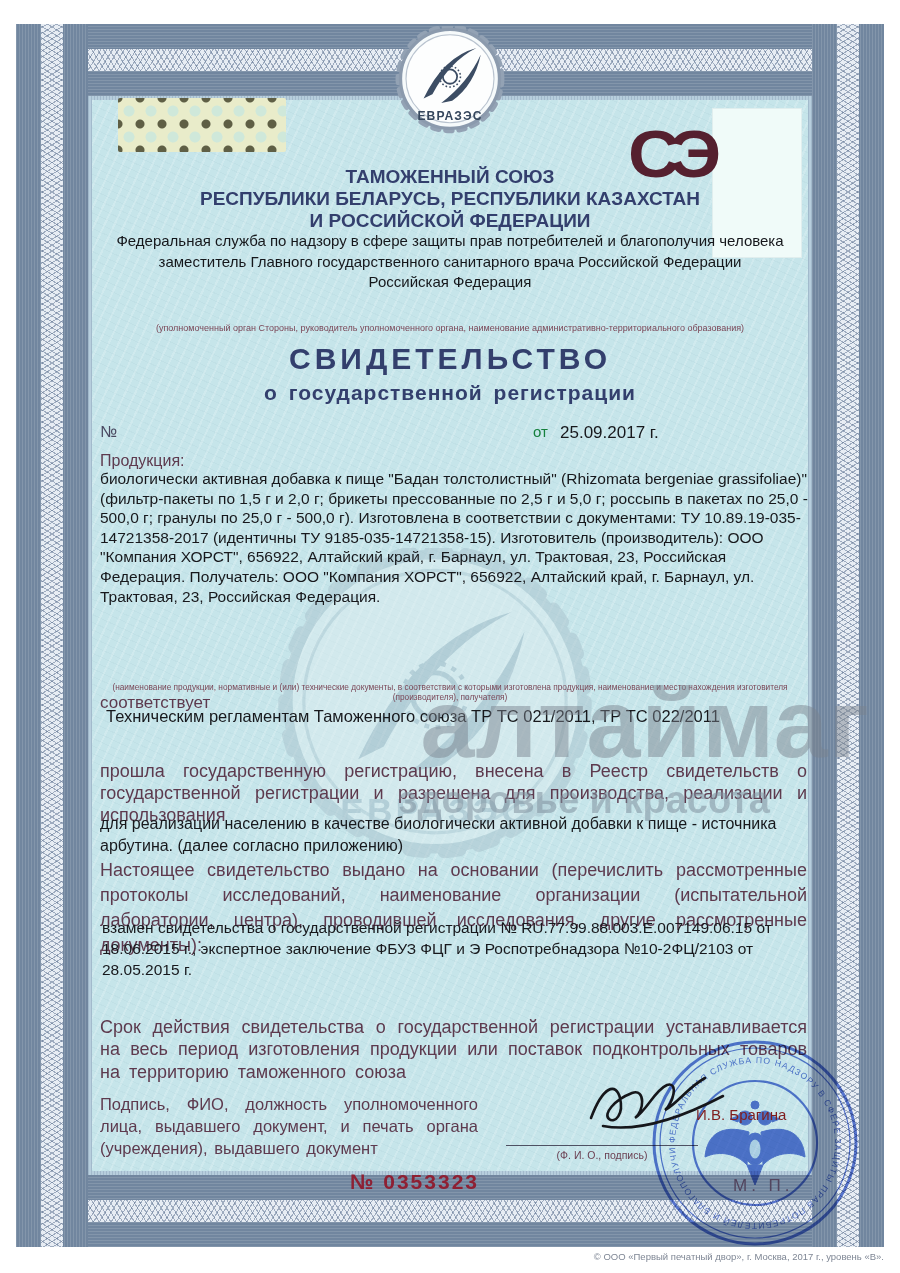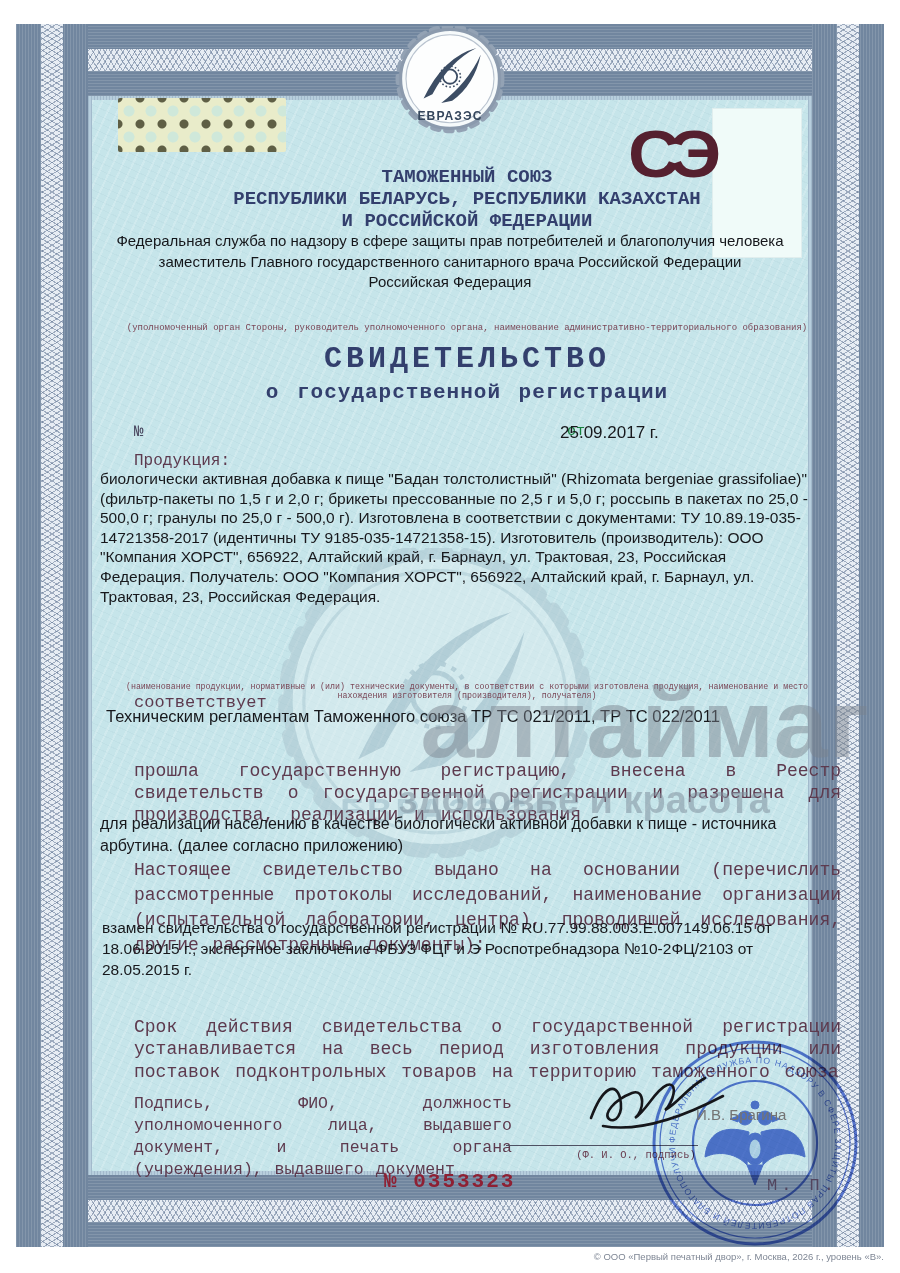--- a/index.html
+++ b/index.html
@@ -32,21 +32,21 @@
 
   .trim{position:absolute;left:82px;right:82px;top:90px;bottom:92px;z-index:1;background:#b7cedd;
     background-image:repeating-linear-gradient(90deg, rgba(108,134,160,.28) 0 1px, rgba(0,0,0,0) 1px 3px);}
   .field{position:absolute;left:92px;right:92px;top:100px;bottom:102px;z-index:1;background:#c6e5ea;
     background-image:repeating-linear-gradient(115deg, rgba(255,255,255,.18) 0 2px, rgba(0,0,0,0) 2px 9px),
                      repeating-linear-gradient(25deg, rgba(120,160,175,.07) 0 1px, rgba(0,0,0,0) 1px 7px);}
 
   
   .abs{position:absolute;z-index:4;}
   .center{left:60px;right:60px;text-align:center;}
-  .serif{font-family:Liberation Mono, monospace;padding-left:34px;}
+  .serif{font-family:Liberation Sans, sans-serif;}
   .navy{color:#333f6d;font-weight:bold;}
   .maroon{color:#5d3a4e;}
   .black{color:#17181c;}
   .just{text-align:justify;}
 
   .h1,.h2,.h3{font-size:19px;line-height:22px;}
   .a1,.a2,.a3{font-size:15px;color:#15171b;}
   .tiny{font-size:9px;color:#7a4757;margin-top:8px;}
   .t-main{font-size:30px;letter-spacing:4px;}
   .t-sub{font-size:21px;letter-spacing:1px;word-spacing:4px;}
@@ -70,21 +70,21 @@
     color:#55202f;letter-spacing:-9px;font-family:"Liberation Sans",sans-serif;transform:scaleY(.92);}
 
   .emblem-badge{left:395px;top:26px;width:110px;height:110px;z-index:5;}
 
   .reg-row span{position:absolute;top:0;white-space:nowrap;}
   .docnum{left:350px;width:230px;top:1170px;text-align:left;font-size:21px;letter-spacing:2px;
     color:#8e2033;font-weight:bold;z-index:4;}
   .fio-rule{left:506px;top:1145px;width:192px;border-top:1px solid #4e5163;z-index:4;}
   .fio-note{left:506px;width:192px;top:1149px;text-align:center;font-size:10.5px;color:#6b4153;z-index:4;}
   .mp{left:733px;top:1176px;font-size:17px;color:#52455e;z-index:4;letter-spacing:4px;text-align:right;}
-  .signee{left:696px;top:1106px;font-size:15px;color:#737373;z-index:8;}
+  .signee{left:696px;top:1106px;font-size:15px;color:#7f1d1d;z-index:8;}
   .copyright{right:16px;top:1251px;font-size:9.5px;color:#7e8694;z-index:4;}
 
   .stamp{left:648px;top:1036px;width:214px;height:214px;z-index:7;opacity:.86;mix-blend-mode:multiply;}
   .signature{left:583px;top:1058px;width:150px;height:88px;z-index:8;}
 </style>
 </head>
 <body>
 
 <div class="band h top"></div>
 <div class="band h bottom"></div>
@@ -187,13 +187,13 @@
 <svg class="abs signature" viewBox="0 0 150 88">
   <g stroke="#15161a" stroke-width="2.6" fill="none" stroke-linecap="round">
     <path d="M8 60 C20 28 33 24 37 40 C41 56 32 66 26 61 C20 56 31 42 49 35 C63 30 61 54 52 60 C64 52 72 32 84 27 C96 23 90 46 82 52 C94 46 104 30 122 20"></path>
     <path d="M20 68 C52 74 94 62 140 38"></path>
   </g>
 </svg>
 
 <div class="abs wm-brand">алтаймаг</div>
 <div class="abs wm-tagline">здоровье и красота</div>
 
-<div class="abs copyright">© ООО «Первый печатный двор»,  г. Москва,  2026 г., уровень «В».</div>
+<div class="abs copyright">© ООО «Первый печатный двор»,  г. Москва,  2017 г., уровень «В».</div>
 
 </body></html>

